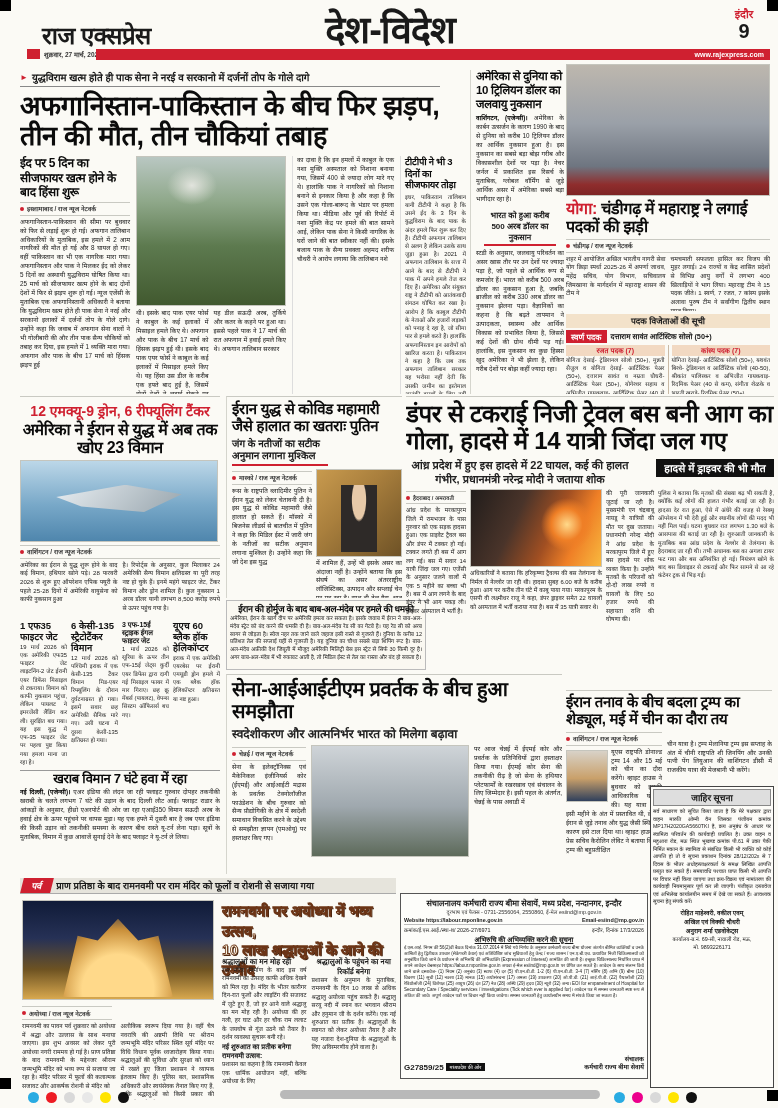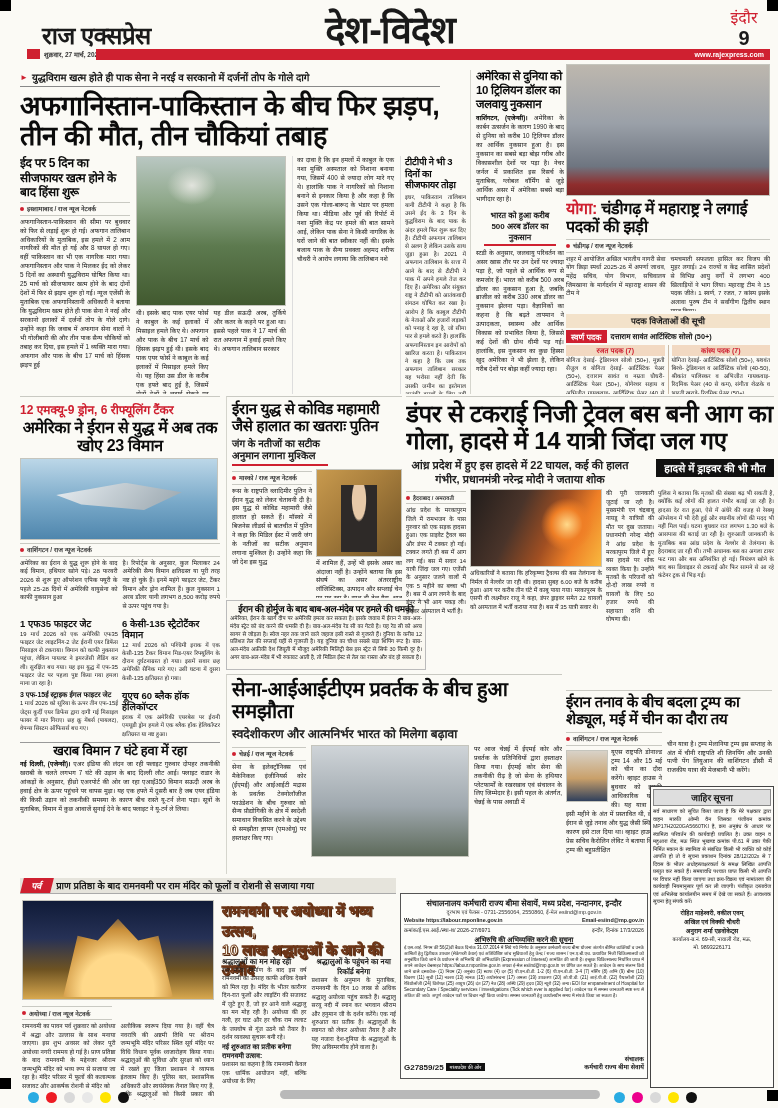--- a/index.html
+++ b/index.html
@@ -42,21 +42,21 @@
   <div class="corner" style="left:0;top:0"></div>
   <div class="corner" style="right:0;top:0"></div>
   <div class="corner" style="left:0;top:1078px"></div>
   <div class="corner" style="right:0;top:1090px"></div>
 
   <div class="abs" style="left:42px;top:18px;font-size:24px;font-weight:bold;letter-spacing:-0.5px">राज एक्सप्रेस</div>
   <div class="abs" style="left:27px;top:49px;width:13px;height:10px;background:#cf2030"></div>
   <div class="abs" style="left:44px;top:50px;font-size:6.5px;font-weight:bold;color:#333">शुक्रवार, 27 मार्च, 2026</div>
   <div class="abs" style="left:250px;top:2px;width:280px;text-align:center;font-size:38px;font-weight:bold;letter-spacing:-1px">देश-विदेश</div>
   <div class="abs" style="left:718px;top:6px;width:52px;text-align:center">
-    <div class="red" style="font-size:16px;font-weight:normal">इंदौर</div>
+    <div class="red" style="font-size:11px;font-weight:bold">इंदौर</div>
     <div style="font-size:20px;font-weight:bold;line-height:1">9</div>
   </div>
   <div class="abs" style="left:96px;top:49px;width:674px;height:11px;background:#cf2030;display:flex;align-items:center;justify-content:flex-end;padding-right:6px">
     <span style="color:#fff;font-size:7px;font-weight:bold">www.rajexpress.com</span>
   </div>
 
   <div class="abs" style="left:20px;top:70px;width:446px;height:324px;overflow:hidden">
     <div class="kickbar" style="border-bottom:1px solid #888;padding-bottom:2px;width:420px">
       <span class="red" style="font-size:8px">►</span>
       <span style="font-size:10px;font-weight:bold">युद्धविराम खत्म होते ही पाक सेना ने नरई व सरकानो में दर्जनों तोप के गोले दागे</span>
@@ -117,32 +117,32 @@
         </div>
         <div style="padding-left:3px">
           <div class="red" style="background:#f2d9c2;text-align:center;font-weight:bold;font-size:7px;padding:1px 0">कांस्य पदक (7)</div>
           <div class="bt" style="font-size:5.8px">योगिता देसाई- आर्टिस्टिक सोलो (50+), यशवंत बिश्वे- ट्रेडिशनल व आर्टिस्टिक सोलो (40-50), श्रीकांत पालिस्कर व अभिजीत गायकवाड़- रिदमिक पेअर (40 से कम), संगीता शेळके व भारती खराडे- रिदमिक पेअर (50+)</div>
         </div>
       </div>
     </div>
   </div>
 
   <div class="abs" style="left:20px;top:396px;width:200px;height:474px;overflow:hidden;border-top:1px solid #c9c9c2;padding-top:4px">
-    <div class="red" style="font-size:12px;font-weight:bold;">12 एमक्यू-9 ड्रोन, 6 रीफ्यूलिंग टैंकर</div>
+    <div class="red" style="font-size:14px;font-weight:bold;text-align:center">12 एमक्यू-9 ड्रोन, 6 रीफ्यूलिंग टैंकर</div>
     <div class="hl" style="font-size:16px;text-align:center;margin-top:1px">अमेरिका ने ईरान से युद्ध में अब तक खोए 23 विमान</div>
     <div class="photo photo-jet" style="width:198px;height:82px;margin:3px 0"></div>
     <div class="byline">
         <span class="dot"></span>
         <span>वाशिंगटन / राज न्यूज नेटवर्क</span>
       </div>
     <div class="cols" style="height:58px;overflow:hidden">
       <div class="bt" style="font-size:6.1px">अमेरिका का ईरान से युद्ध शुरू होने के बाद कई विमान, हथियार खोने पड़े। 28 फरवरी 2026 से शुरू हुए ऑपरेशन एपिक फ्यूरी के पहले 25-28 दिनों में अमेरिकी वायुसेना को काफी नुकसान हुआ</div>
       <div class="bt" style="font-size:6.1px">है। रिपोर्ट्स के अनुसार, कुल मिलाकर 24 अमेरिकी सैन्य विमान क्षतिग्रस्त या पूरी तरह नष्ट हो चुके हैं। इनमें महंगे फाइटर जेट, टैंकर विमान और ड्रोन शामिल हैं। कुल नुकसान 1 अरब डॉलर यानी लगभग 8,500 करोड़ रुपये से ऊपर पहुंच गया है।</div>
     </div>
-    <div style="display:grid;grid-template-columns:1fr 1fr;gap:4px;margin-top:2px">
+    <div style="display:grid;grid-template-columns:1fr 1fr 1fr 1fr;gap:4px;margin-top:2px">
       <div>
         <div class="subhead3">1 एफ35 फाइटर जेट</div>
         <div class="bt" style="font-size:5.8px">19 मार्च 2026 को एक अमेरिकी एफ35 फाइटर जेट लाइटनिंग-2 जेट ईरानी एयर डिफेंस मिसाइल से टकराया। विमान को काफी नुकसान पहुंचा, लेकिन पायलट ने इमरजेंसी लैंडिंग कर ली। सुरक्षित बच गया। यह इस युद्ध में एफ-35 फाइटर जेट पर पहला पुष्ट किया गया हमला माना जा रहा है।</div>
       </div>
       <div>
         <div class="subhead3">6 केसी-135 स्ट्रैटोटैंकर विमान</div>
         <div class="bt" style="font-size:5.8px">12 मार्च 2026 को पश्चिमी इराक में एक केसी-135 टैंकर विमान मिड-एयर रिफ्यूलिंग के दौरान दुर्घटनाग्रस्त हो गया। इसमें सवार छह अमेरिकी सैनिक मारे गए। उसी घटना में दूसरा केसी-135 क्षतिग्रस्त हो गया।</div>
       </div>
       <div>
         <div class="subhead3" style="font-size:7px">3 एफ-15ई स्ट्राइक ईगल फाइटर जेट</div>

